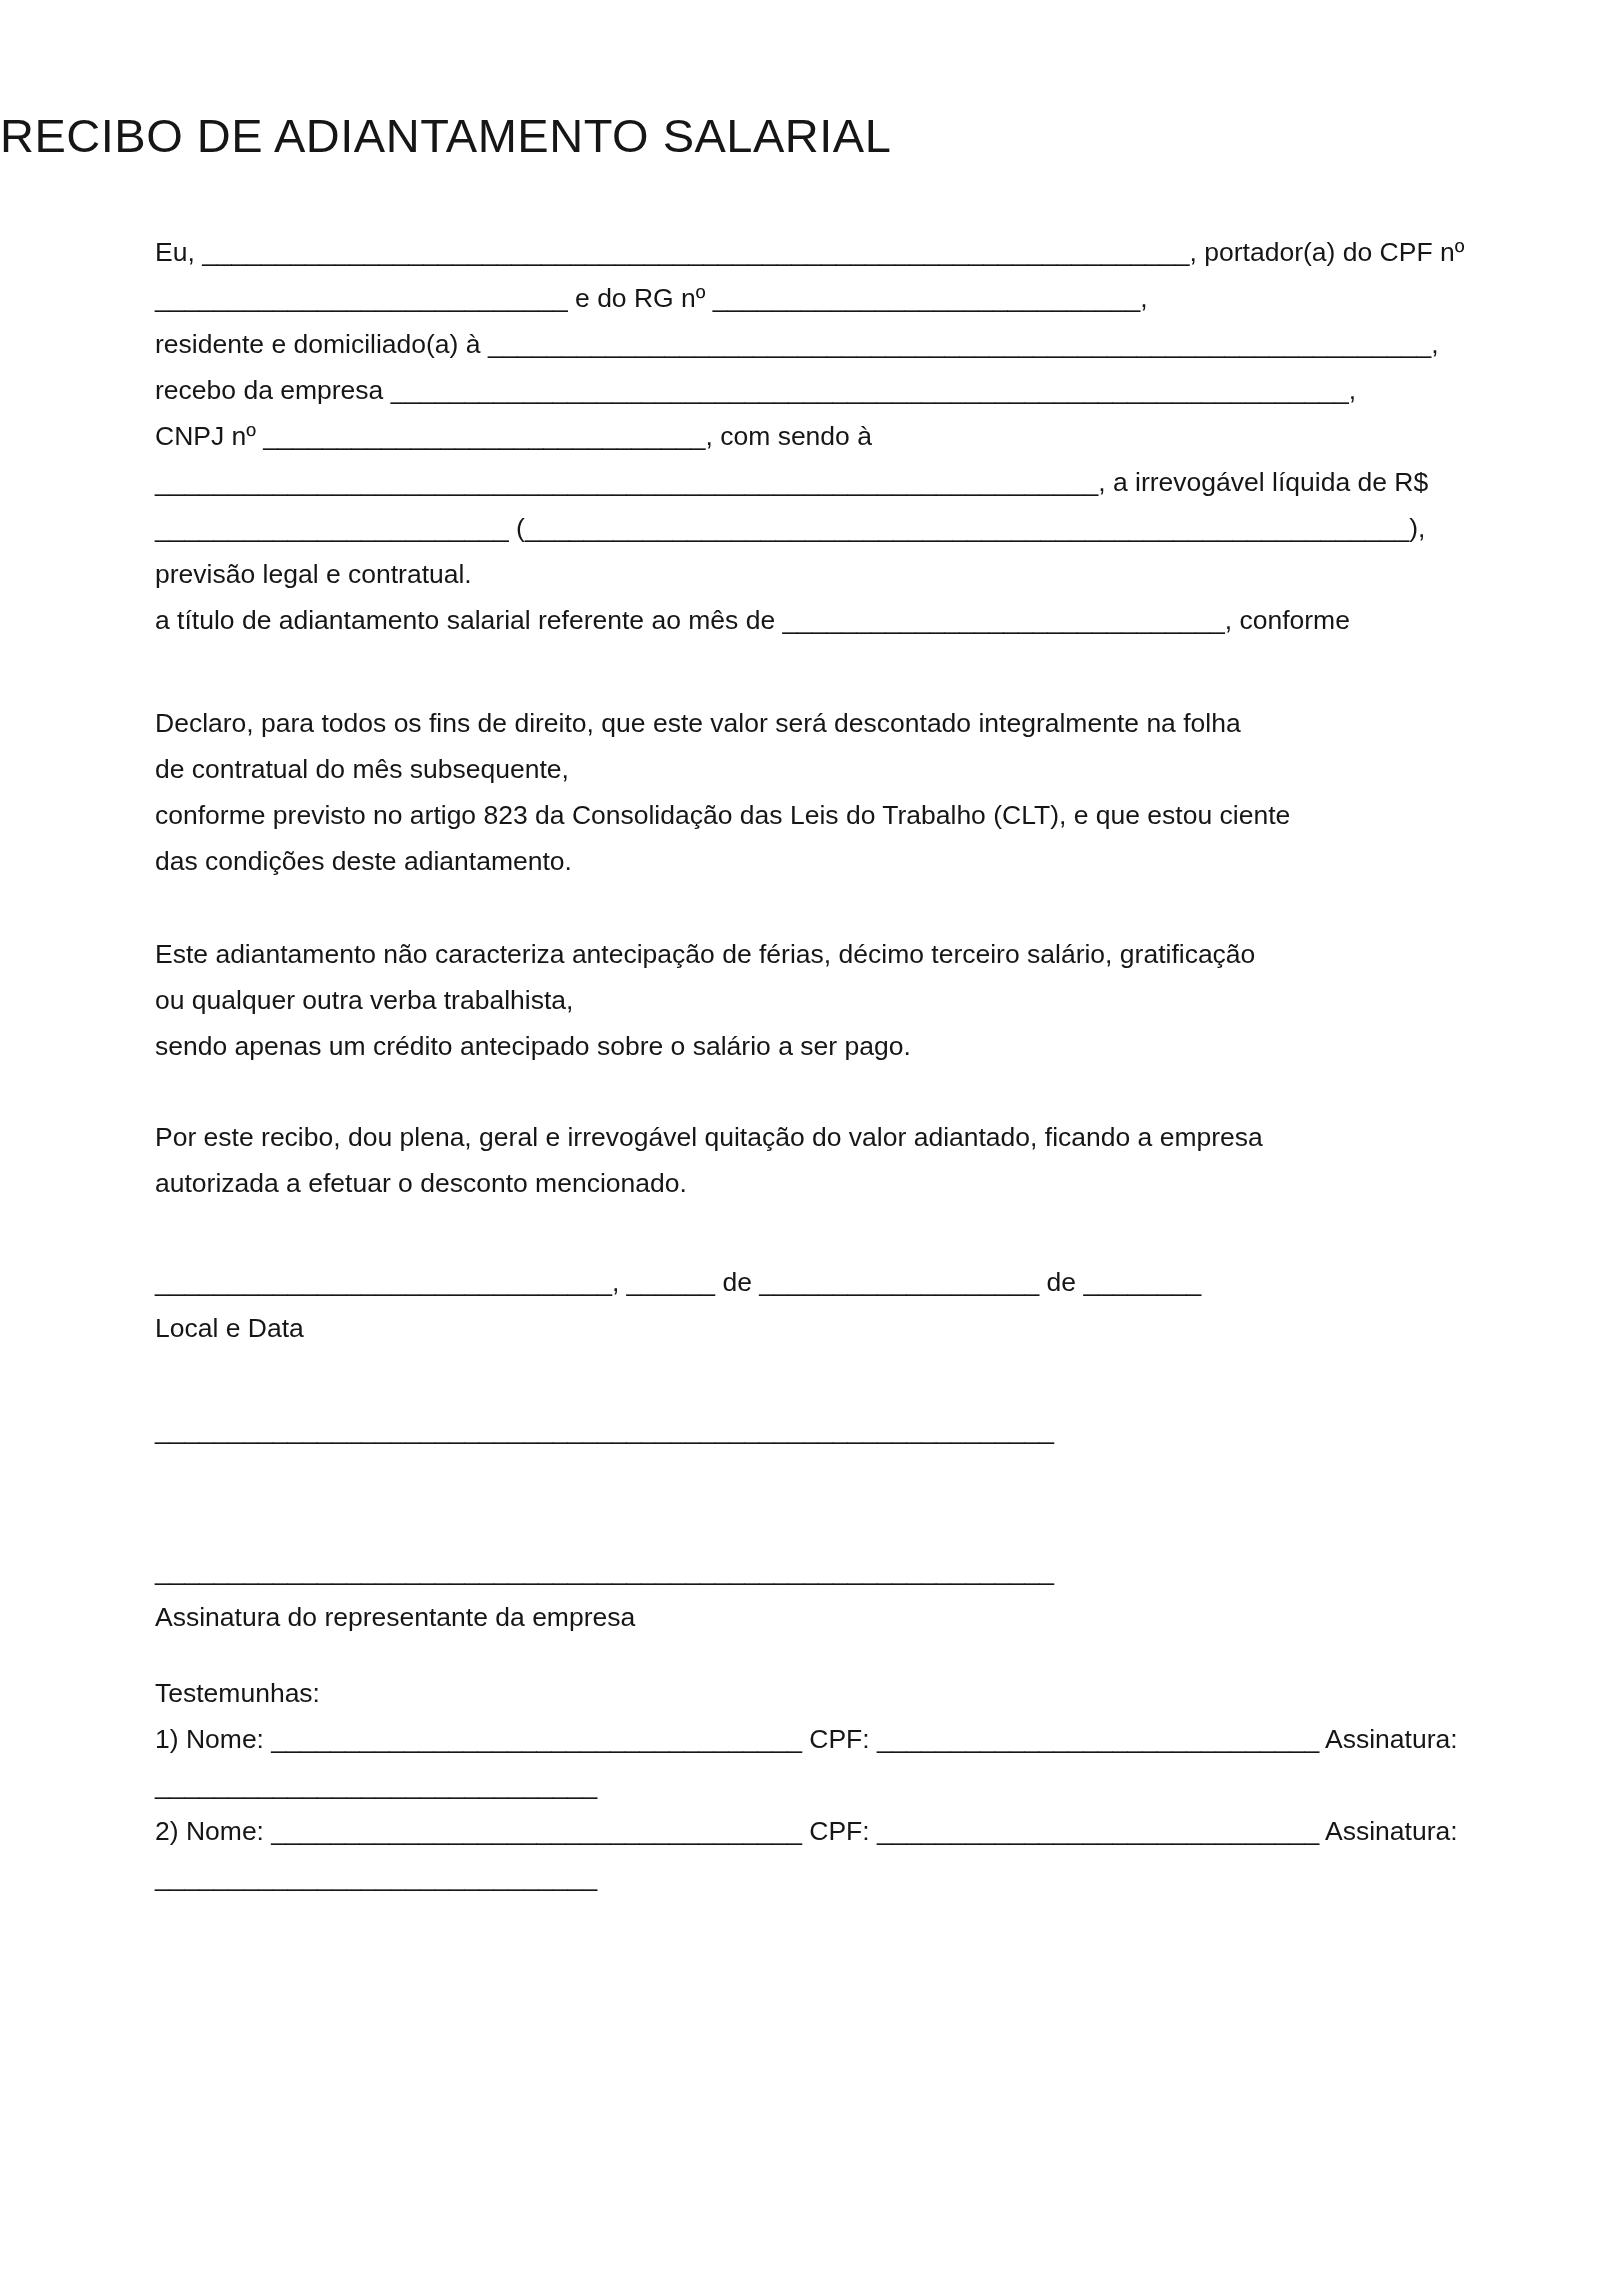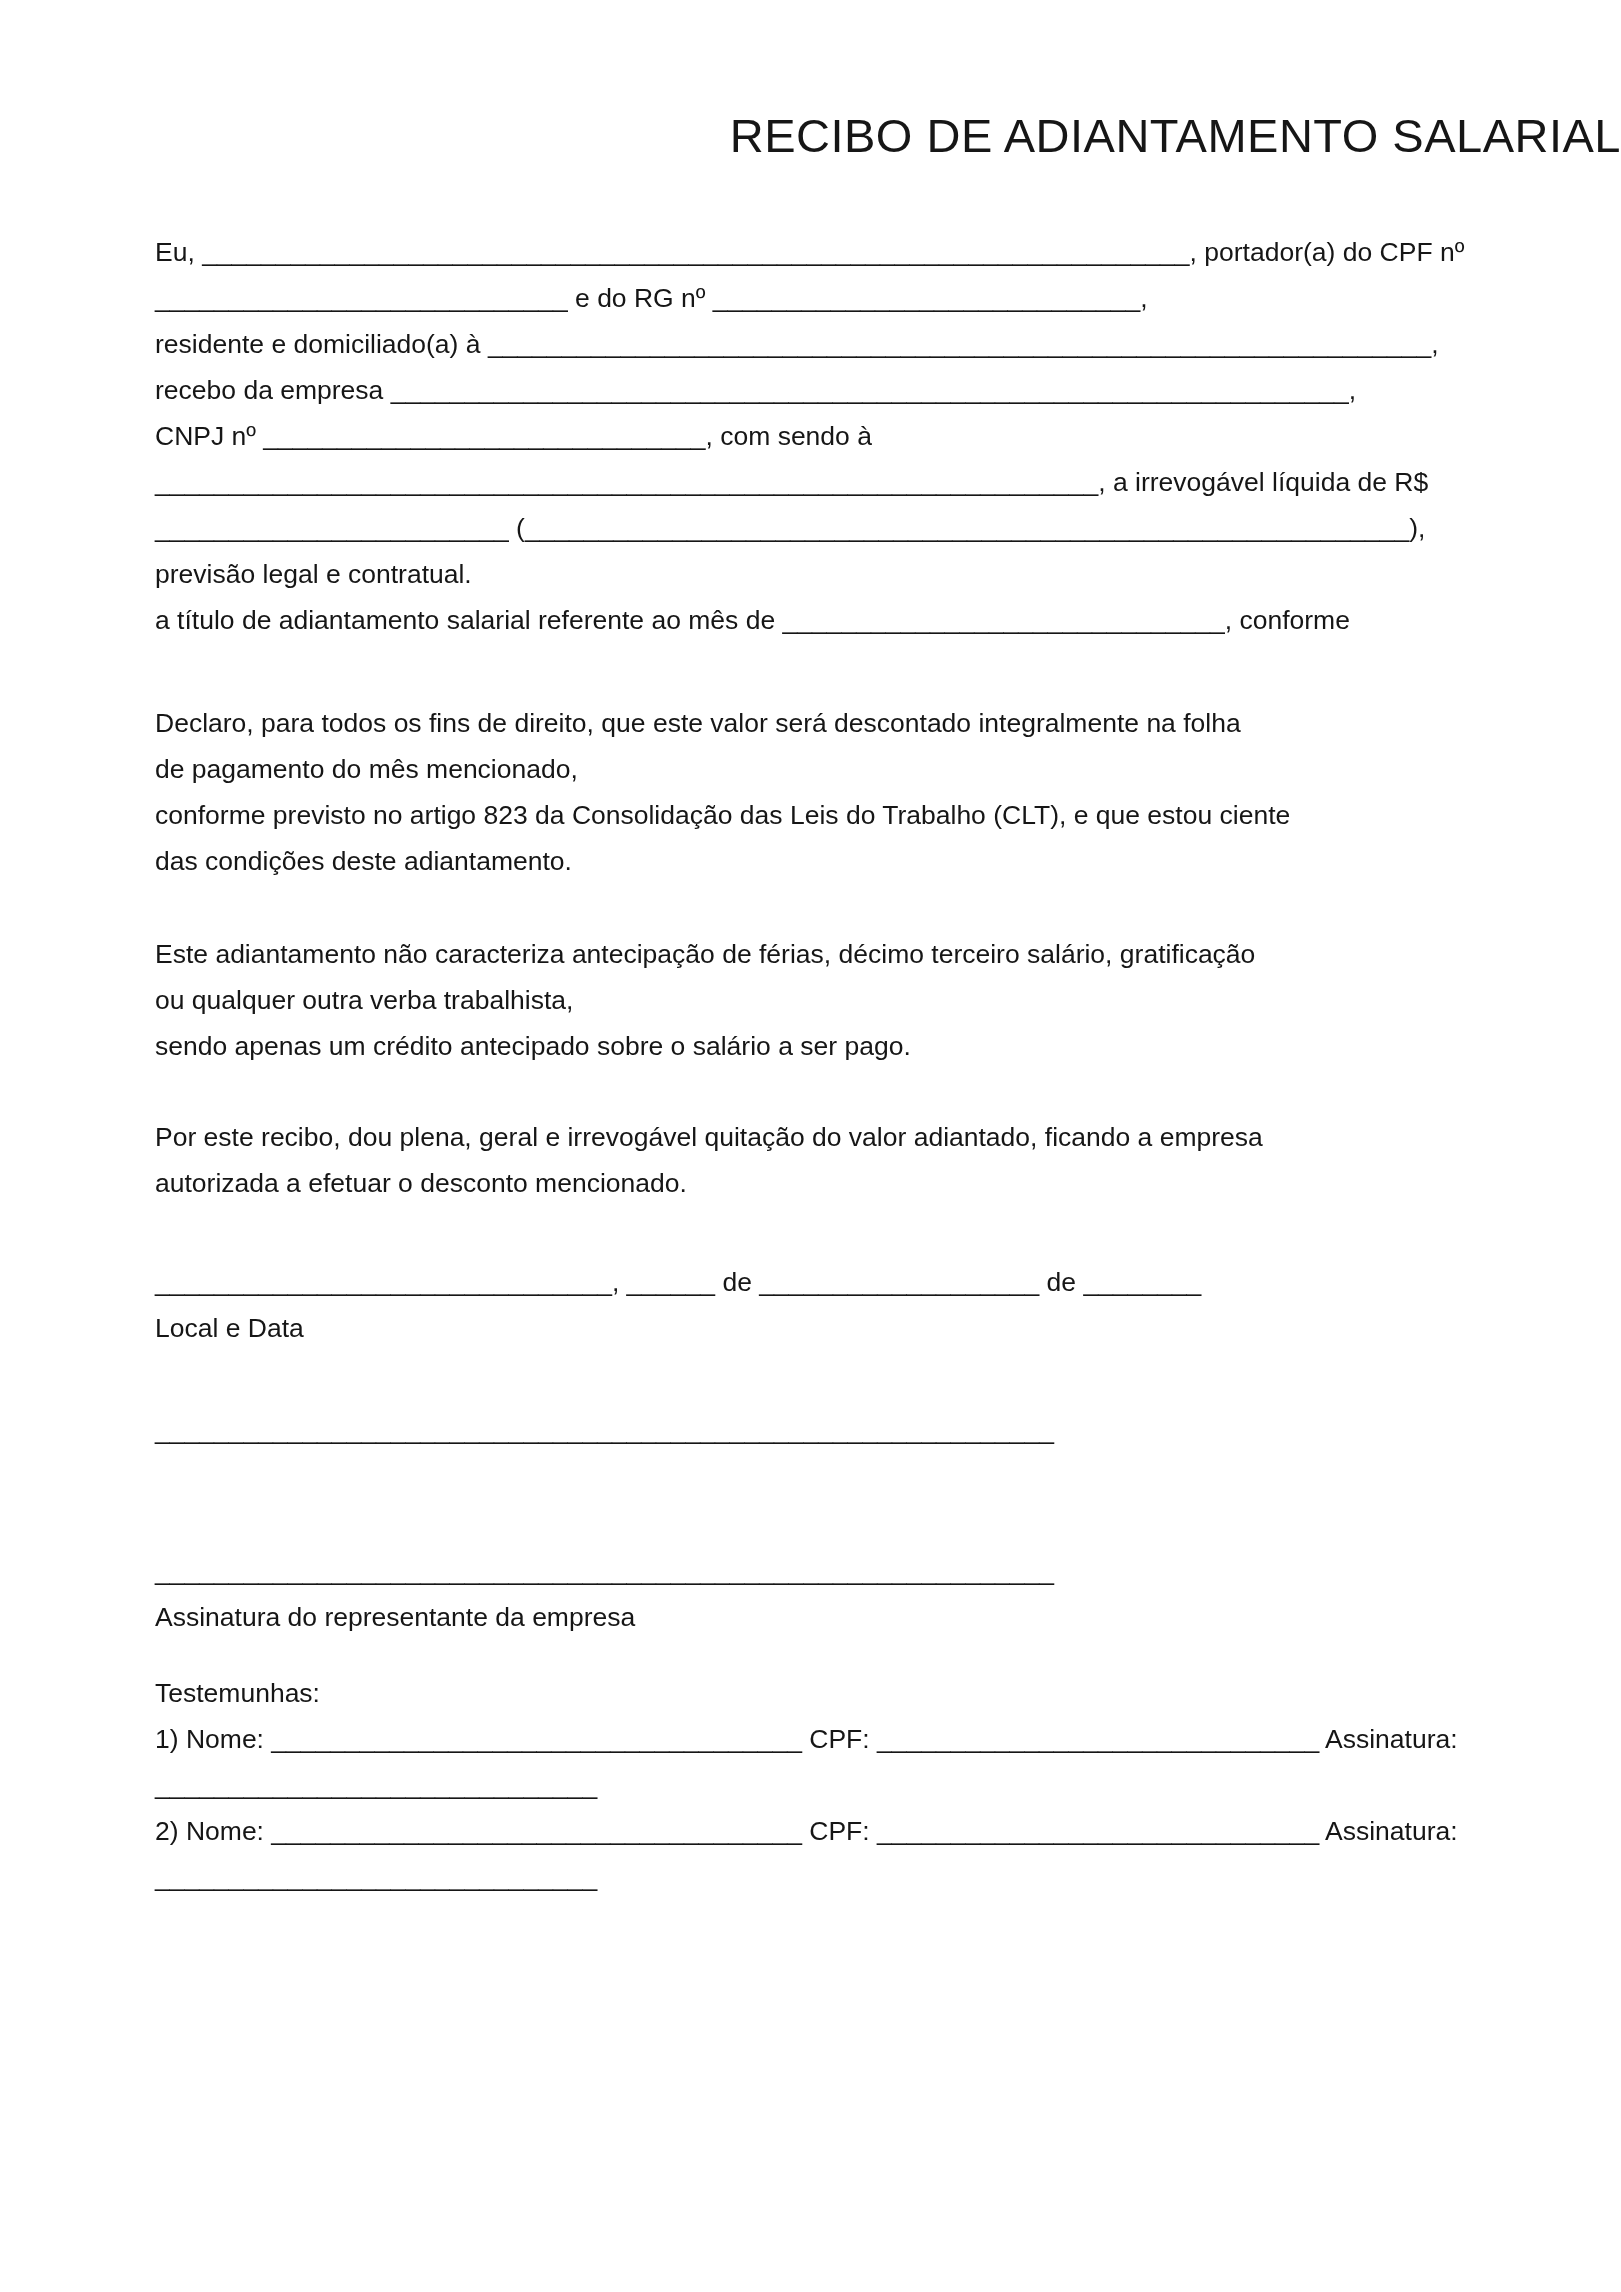--- a/index.html
+++ b/index.html
@@ -13,21 +13,21 @@
     line-height: 46px;
     color: #161616;
     overflow: hidden;
   }
   .title {
     position: absolute;
     top: 112px;
     left: 0;
     width: 100%;
     margin: 0;
-    text-align: right;
+    text-align: left;
     font-size: 47px;
     line-height: 47px;
     font-weight: 400;
     letter-spacing: 0.5px;
     white-space: nowrap;
   }
   .block {
     position: absolute;
     left: 155px;
     right: 20px;
@@ -48,21 +48,21 @@
     <div class="line">recebo da empresa _________________________________________________________________,</div>
     <div class="line">CNPJ nº ______________________________, com sendo à</div>
     <div class="line">________________________________________________________________, a irrevogável líquida de R$</div>
     <div class="line">________________________ (____________________________________________________________),</div>
     <div class="line">previsão legal e contratual.</div>
     <div class="line">a título de adiantamento salarial referente ao mês de ______________________________, conforme</div>
   </div>
 
   <div class="block" style="top:700px">
     <div class="line">Declaro, para todos os fins de direito, que este valor será descontado integralmente na folha</div>
-    <div class="line">de pagamento do mês mencionado,</div>
+    <div class="line">de contratual do mês subsequente,</div>
     <div class="line">conforme previsto no artigo 823 da Consolidação das Leis do Trabalho (CLT), e que estou ciente</div>
     <div class="line">das condições deste adiantamento.</div>
   </div>
 
   <div class="block" style="top:931px">
     <div class="line">Este adiantamento não caracteriza antecipação de férias, décimo terceiro salário, gratificação</div>
     <div class="line">ou qualquer outra verba trabalhista,</div>
     <div class="line">sendo apenas um crédito antecipado sobre o salário a ser pago.</div>
   </div>
 

